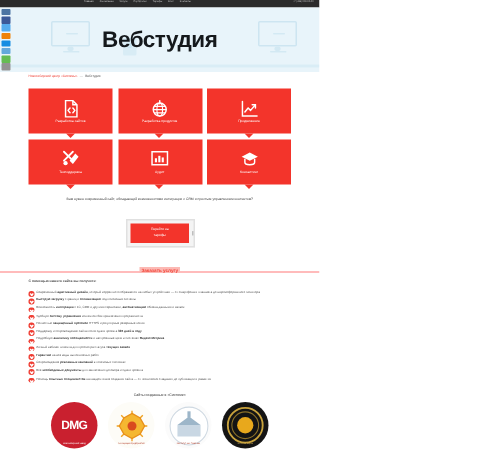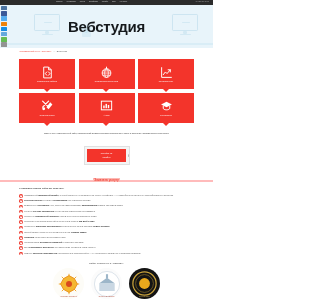--- a/index.html
+++ b/index.html
@@ -350,20 +350,24 @@
       </div>
     <div class="li">
         <span class="li-ico"></span>
         <span class="li-txt">Помощь <b>опытных специалистов</b> на каждом этапе создания сайта — от технического задания до публикации и развития</span>
       </div>
   </div>
 
   <div class="clients-title">Сайты созданные в «Системе»</div>
   <div class="logos">
 
+    <div class="logo l1">
+      <span class="mark">DMG</span>
+      <span class="logo-cap">Новосибирский завод</span>
+    </div>
 
     <div class="logo l2">
       <svg viewBox="0 0 40 40" width="24" height="24">
         <g stroke="#f0a11e" stroke-width="1.5">
           <path d="M20 3v34M3 20h34M8 8l24 24M32 8L8 32"></path>
           <path d="M20 6l9 5 5 9-5 9-9 5-9-5-5-9 5-9z" fill="#f5b731" stroke="#e8901a"></path>
         </g>
         <circle cx="20" cy="20" r="5" fill="#d94a1e"></circle>
       </svg>
       <span class="logo-cap">Ассоциация предприятий</span>

